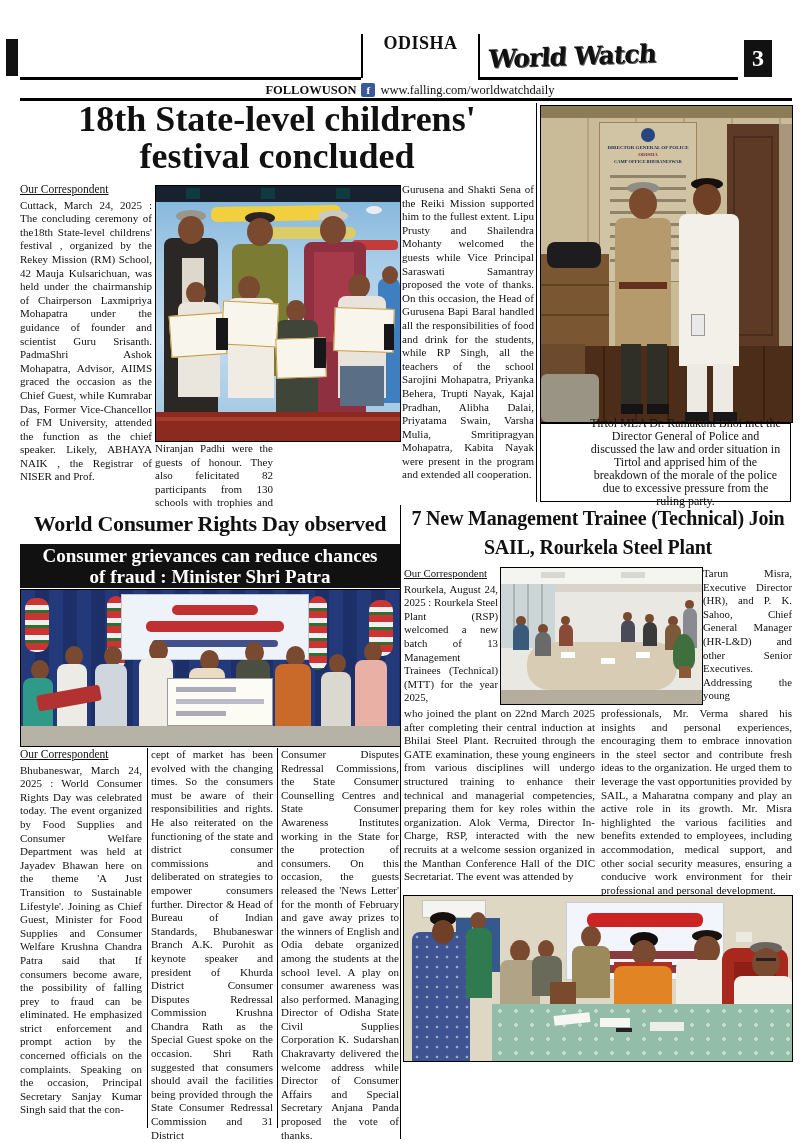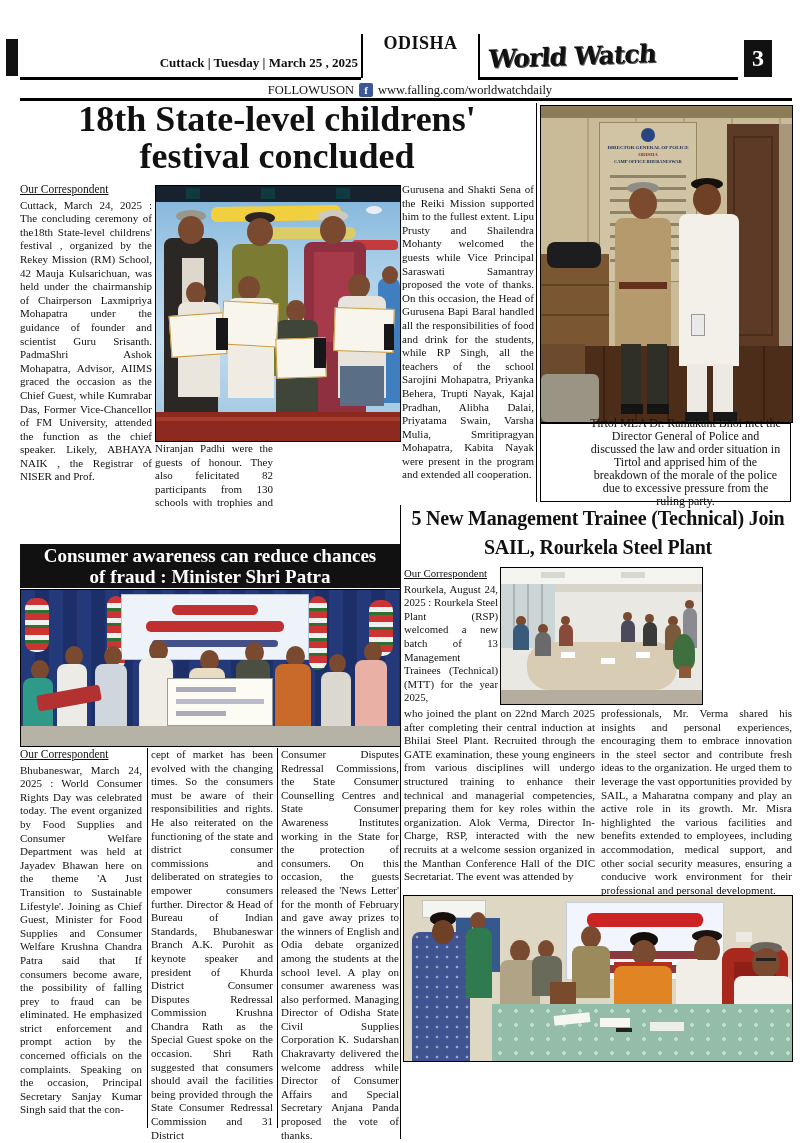--- a/index.html
+++ b/index.html
@@ -16,33 +16,32 @@
   .hd{position:absolute;border-radius:50%;background:#7a4a30;}
   .pf{position:absolute;border-radius:8px 8px 0 0;}
   .cert{position:absolute;background:#f8f5ec;border:1px solid #c79b3f;}
 </style>
 </head>
 <body>
 
 <div id="page">
 
   <div class="abs" style="left:6px;top:39px;width:12px;height:37px;background:#111;"></div>
-  <div class="abs" style="left:120px;top:55px;width:238px;height:20px;font-weight:bold;font-size:13px;text-align:right;white-space:nowrap;">Cuttack | Tuesday  | March 25 , 2025</div>
   <div class="rule" style="left:361px;top:34px;width:2px;height:44px;"></div>
   <div class="abs" style="left:363px;top:33px;width:115px;height:26px;font-weight:bold;font-size:18px;text-align:center;letter-spacing:.5px;">ODISHA</div>
   <div class="rule" style="left:478px;top:34px;width:2px;height:44px;"></div>
   <div class="abs" style="left:488px;top:42px;width:160px;height:36px;font-family:'DejaVu Serif',serif;font-weight:bold;font-size:25px;
               letter-spacing:-1px;transform:rotate(-2deg) skewX(-6deg);text-shadow:1px 1px 0 #555;white-space:nowrap;">World Watch</div>
   <div class="abs" style="left:744px;top:40px;width:28px;height:37px;background:#111;color:#fff;display:flex;align-items:center;justify-content:center;">
     <span style="font-weight:bold;font-size:24px;">3</span>
   </div>
   <div class="rule" style="left:20px;top:77px;width:341px;height:3px;"></div>
   <div class="rule" style="left:478px;top:77px;width:260px;height:3px;"></div>
   <div class="abs" style="left:230px;top:82px;width:360px;height:16px;display:flex;align-items:center;justify-content:center;gap:5px;">
-    <span style="font-weight:normal;font-size:12.5px;">FOLLOWUSON</span>
+    <span style="font-weight:bold;font-size:12.5px;">FOLLOWUSON</span>
     <span style="width:14px;height:14px;background:#3b5998;color:#fff;display:inline-flex;align-items:center;justify-content:center;
                  font-weight:bold;font-size:11px;border-radius:2px;">f</span>
     <span style="font-size:12.5px;">www.falling.com/worldwatchdaily</span>
   </div>
   <div class="rule" style="left:20px;top:98px;width:772px;height:3px;"></div>
 
   <div class="hl" style="left:20px;top:101px;width:514px;height:80px;font-size:36px;line-height:37px;">18th State-level childrens' festival concluded</div>
 
   <div class="body-text" style="left:20px;top:183px;width:132px;height:322px;">
     <div class="byline">Our Correspondent</div>
@@ -142,22 +141,23 @@
     <div class="abs" style="left:144px;top:306px;width:24px;height:9px;background:#181818;"></div>
     <div class="abs" style="left:172px;top:306px;width:24px;height:9px;background:#181818;"></div>
     <div class="abs" style="left:150px;top:72px;width:32px;height:12px;background:#15100c;border-radius:50%;"></div>
     <div class="hd" style="left:152px;top:78px;width:28px;height:31px;background:#6f4026;"></div>
     <div class="abs" style="left:150px;top:208px;width:12px;height:20px;background:#e9e9e9;border:1px solid #999;"></div>
   </div>
   <div class="capbox" style="left:540px;top:423px;width:251px;height:79px;font-size:12px;line-height:12.9px;padding-left:48px;">
     <span>Tirtol MLA  Dr. Ramakant Bhoi met the Director General of Police and discussed the law and order situation in Tirtol and apprised him of the breakdown of the morale of the police due to excessive pressure from the ruling party.</span>
   </div>
 
+  <div class="hl" style="left:20px;top:507px;width:380px;height:34px;font-size:22px;line-height:34px;letter-spacing:-.3px;white-space:nowrap;">World Consumer Rights Day observed</div>
   <div class="abs" style="left:20px;top:544px;width:380px;height:44px;background:#111;color:#fff;display:flex;align-items:center;justify-content:center;text-align:center;">
-    <span style="font-weight:bold;font-size:19px;line-height:21px;padding:0 14px;">Consumer awareness can reduce chances of fraud : Minister Shri Patra</span>
+    <span style="font-weight:bold;font-size:19px;line-height:21px;padding:0 14px;">Consumer grievances can reduce chances of fraud : Minister Shri Patra</span>
   </div>
 
   <div class="photo" style="left:20px;top:589px;width:379px;height:156px;">
     <div class="abs" style="left:0;top:0;width:379px;height:156px;
          background:repeating-linear-gradient(90deg,#24397a 0 14px,#1c2f68 14px 28px);"></div>
     <div class="abs" style="left:4px;top:8px;width:24px;height:54px;border-radius:10px;
          background:repeating-linear-gradient(180deg,#cc3333 0 7px,#f0f0f0 7px 12px,#2f6f2f 12px 15px);"></div>
     <div class="abs" style="left:86px;top:6px;width:18px;height:74px;border-radius:10px;
          background:repeating-linear-gradient(180deg,#cc3333 0 7px,#f0f0f0 7px 12px,#2f6f2f 12px 15px);"></div>
     <div class="abs" style="left:288px;top:6px;width:18px;height:74px;border-radius:10px;
@@ -200,21 +200,21 @@
     <div class="byline">Our Correspondent</div>
     <span>Bhubaneswar, March 24, 2025 :  World Consumer Rights Day was celebrated today. The event organized by Food Supplies and Consumer Welfare Department was held at Jayadev Bhawan here on the theme 'A Just Transition to Sustainable Lifestyle'. Joining as Chief Guest, Minister for Food Supplies and Consumer Welfare  Krushna Chandra Patra said that If consumers  become aware, the possibility of falling prey to fraud can be eliminated. He emphasized strict enforcement and prompt action by the concerned officials on the complaints. Speaking on the occasion, Principal Secretary Sanjay Kumar Singh said that the con-</span>
   </div>
   <div class="rule" style="left:147px;top:748px;width:1px;height:380px;"></div>
   <div class="body-text" style="left:151px;top:748px;width:122px;height:392px;">cept of market has been evolved with the changing times. So the consumers must be aware of their responsibilities and rights. He also reiterated on the functioning of the state and district consumer commissions and deliberated on strategies to empower consumers further. Director &amp; Head of Bureau of Indian Standards, Bhubaneswar Branch A.K. Purohit as keynote speaker and president of Khurda District Consumer Disputes Redressal Commission  Krushna Chandra Rath as the Special Guest spoke on the occasion. Shri Rath suggested that consumers should avail the facilities being provided through the State Consumer Redressal Commission and 31 District</div>
   <div class="rule" style="left:277px;top:748px;width:1px;height:380px;"></div>
   <div class="body-text" style="left:281px;top:748px;width:118px;height:392px;">Consumer   Disputes Redressal Commissions, the State Consumer Counselling Centres and State Consumer Awareness Institutes working in the State for the protection of consumers. On this occasion, the guests released the 'News Letter' for the month of February and gave away prizes to the winners of English and Odia debate organized among the students at the school level. A play on consumer awareness was also performed. Managing Director of Odisha State Civil Supplies Corporation K.   Sudarshan Chakravarty delivered the welcome address while Director of Consumer Affairs and Special Secretary  Anjana Panda proposed the vote of thanks.</div>
 
   <div class="rule" style="left:400px;top:505px;width:1px;height:634px;"></div>
 
-  <div class="hl" style="left:404px;top:504px;width:388px;height:62px;font-size:20px;line-height:29px;letter-spacing:-.2px;">5 New Management Trainee (Technical) Join SAIL, Rourkela Steel Plant</div>
+  <div class="hl" style="left:404px;top:504px;width:388px;height:62px;font-size:20px;line-height:29px;letter-spacing:-.2px;">7 New Management Trainee (Technical) Join SAIL, Rourkela Steel Plant</div>
 
   <div class="body-text" style="left:404px;top:567px;width:94px;height:140px;font-size:10.8px;">
     <div class="byline" style="font-size:10.8px;">Our Correspondent</div>
     <span>Rourkela, August 24, 2025 : Rourkela Steel Plant (RSP) welcomed a new batch of 13 Management Trainees (Technical) (MTT) for the year 2025,</span>
   </div>
 
   <div class="photo" style="left:500px;top:567px;width:201px;height:136px;">
     <div class="abs" style="left:0;top:0;width:201px;height:136px;background:#eae8e2;"></div>
     <div class="abs" style="left:0;top:0;width:201px;height:16px;background:#f4f4f0;"></div>
     <div class="abs" style="left:40px;top:4px;width:24px;height:6px;background:#d8d8d2;"></div>
@@ -238,20 +238,21 @@
     <div class="pf" style="left:142px;top:54px;width:14px;height:24px;background:#3a3a3a;"></div>
     <div class="hd" style="left:167px;top:48px;width:10px;height:10px;"></div>
     <div class="pf" style="left:164px;top:56px;width:16px;height:26px;background:#7a5a3a;"></div>
     <div class="hd" style="left:184px;top:32px;width:9px;height:9px;"></div>
     <div class="pf" style="left:182px;top:40px;width:14px;height:40px;background:#8a8a92;"></div>
     <div class="abs" style="left:172px;top:66px;width:22px;height:36px;background:#3f6f3f;border-radius:50% 50% 30% 30%;"></div>
     <div class="abs" style="left:178px;top:98px;width:12px;height:12px;background:#8a5a38;"></div>
     <div class="abs" style="left:0;top:122px;width:201px;height:14px;background:#b5ad9e;"></div>
   </div>
 
+  <div class="body-text" style="left:703px;top:567px;width:89px;height:140px;font-size:10.8px;">Tarun Misra, Executive Director (HR), and P. K. Sahoo, Chief General Manager (HR-L&amp;D) and other Senior Executives. Addressing the  young</div>
 
   <div class="body-text" style="left:404px;top:707px;width:191px;height:188px;">who joined the plant on 22nd March 2025 after completing their central induction at Bhilai Steel Plant. Recruited through the GATE examination, these young engineers from various disciplines will undergo structured training to enhance their technical and managerial competencies, preparing them for key roles within the organization.  Alok Verma, Director In-Charge, RSP, interacted with the new recruits at a welcome session organized in the Manthan Conference Hall of the DIC Secretariat. The event was attended by</div>
   <div class="body-text" style="left:601px;top:707px;width:191px;height:188px;">professionals, Mr. Verma shared his insights and personal experiences, encouraging them to embrace innovation in the steel sector and contribute fresh ideas to the organization. He urged them to leverage the vast opportunities provided by SAIL, a Maharatna company and play an active role in its growth. Mr. Misra highlighted the various facilities and benefits extended to employees, including accommodation, medical support, and other social security measures, ensuring a conducive work environment for their professional and personal development.</div>
 
   <div class="photo" style="left:403px;top:895px;width:388px;height:165px;">
     <div class="abs" style="left:0;top:0;width:388px;height:165px;background:#ded7c3;"></div>
     <div class="abs" style="left:18px;top:4px;width:62px;height:16px;background:#f4f4f0;border:1px solid #c5c5bd;"></div>
     <div class="abs" style="left:52px;top:22px;width:44px;height:54px;background:#35598c;"></div>
     <div class="abs" style="left:68px;top:22px;width:10px;height:54px;background:#e8ecf2;"></div>
     <div class="abs" style="left:162px;top:6px;width:156px;height:76px;background:#f2f5fb;border:1px solid #c5cfdd;">

